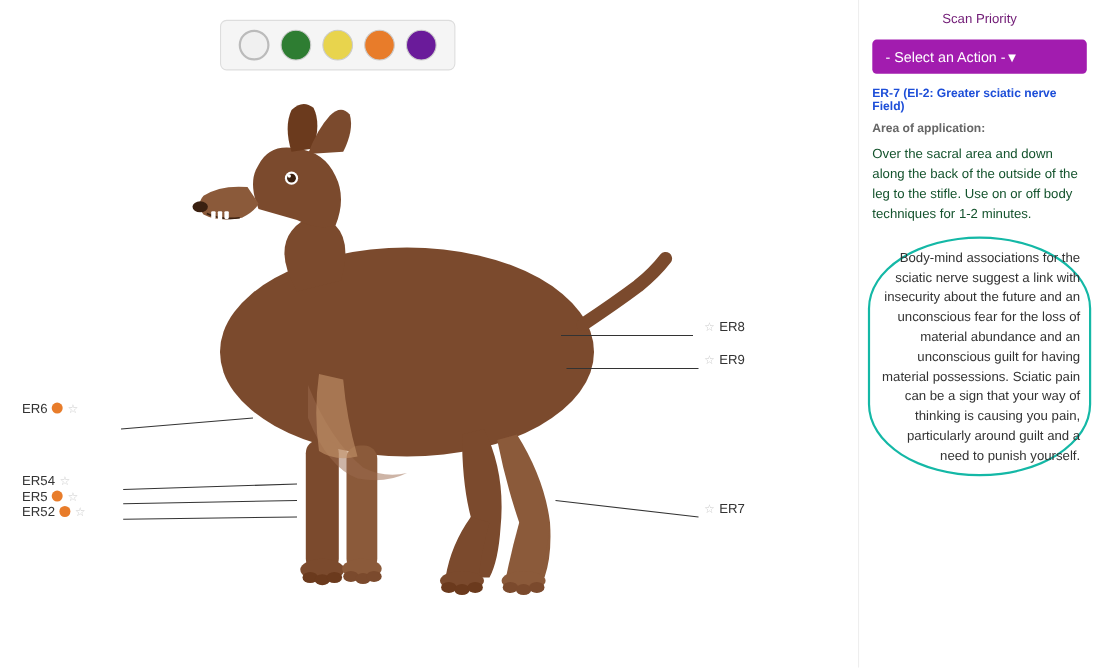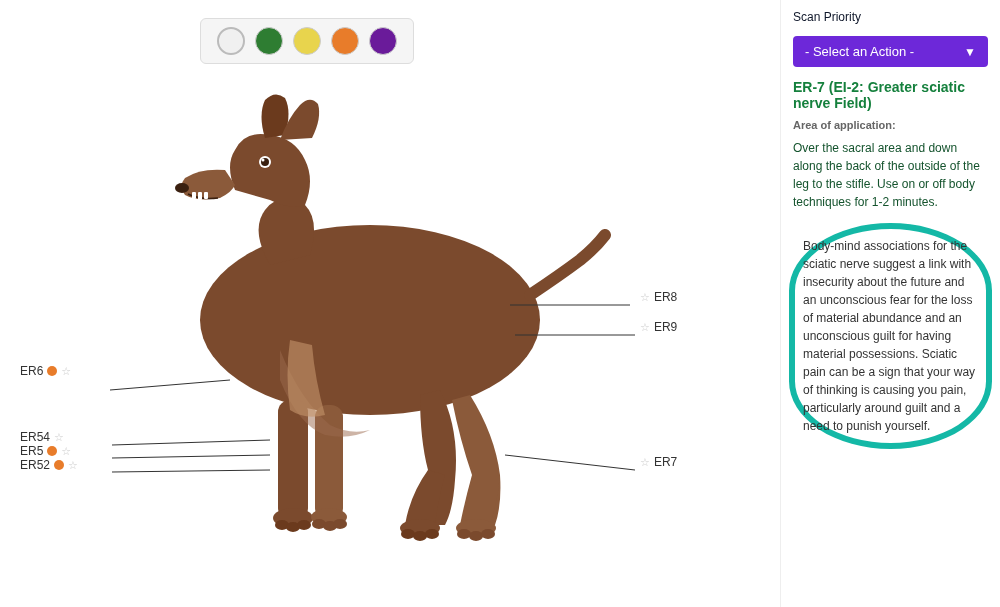--- a/index.html
+++ b/index.html
@@ -80,21 +80,22 @@
     
     .scan-priority {
       display: flex;
       flex-direction: column;
       align-items: flex-end;
       gap: 4px;
       margin-bottom: 4px;
     }
     .scan-priority-title {
       font-size: 12px;
-      color: #0f172a;
+      color: #701a75;
+      text-align: center;
       width: 100%;
     }
     .scan-priority-bar {
       display: flex;
       align-items: center;
       gap: 6px;
       justify-content: center;
       width: 100%;
     }
     .priority-label {
@@ -106,61 +107,61 @@
       align-items: center;
       gap: 3px;
     }
     .priority-dot {
       width: 10px;
       height: 10px;
       border-radius: 50%;
     }
 
     .action-dropdown {
-      background: #6d28d9;
+      background: #a21caf;
       color: white;
       border: none;
       padding: 8px 12px;
       border-radius: 4px;
       font-size: 13px;
       cursor: pointer;
       display: flex;
       align-items: center;
-      justify-content: space-between;
       width: 100%;
     }
     .action-dropdown .arrow {
       font-size: 12px;
     }
 
     .er-title {
-      font-size: 14px;
+      font-size: 11px;
       font-weight: bold;
-      color: #15803d;
+      color: #1d4ed8;
       margin-top: 4px;
     }
     .area-label {
       font-size: 11px;
       color: #666;
       font-weight: bold;
     }
     .er-description {
       font-size: 12px;
       color: #14532d;
       line-height: 1.5;
     }
     .er-body-mind {
       font-size: 12px;
       color: #333;
       line-height: 1.5;
       position: relative;
-      border: 6px solid #14b8a6;
+      border: 2px solid #14b8a6;
       border-radius: 50% 50% 50% 50% / 30% 30% 30% 30%;
       padding: 8px;
       margin: 4px -4px;
+      text-align: right;
     }
 
     
     .dog-image {
       position: absolute;
       top: 0;
       left: 50px;
     }
   </style>
 </head>

